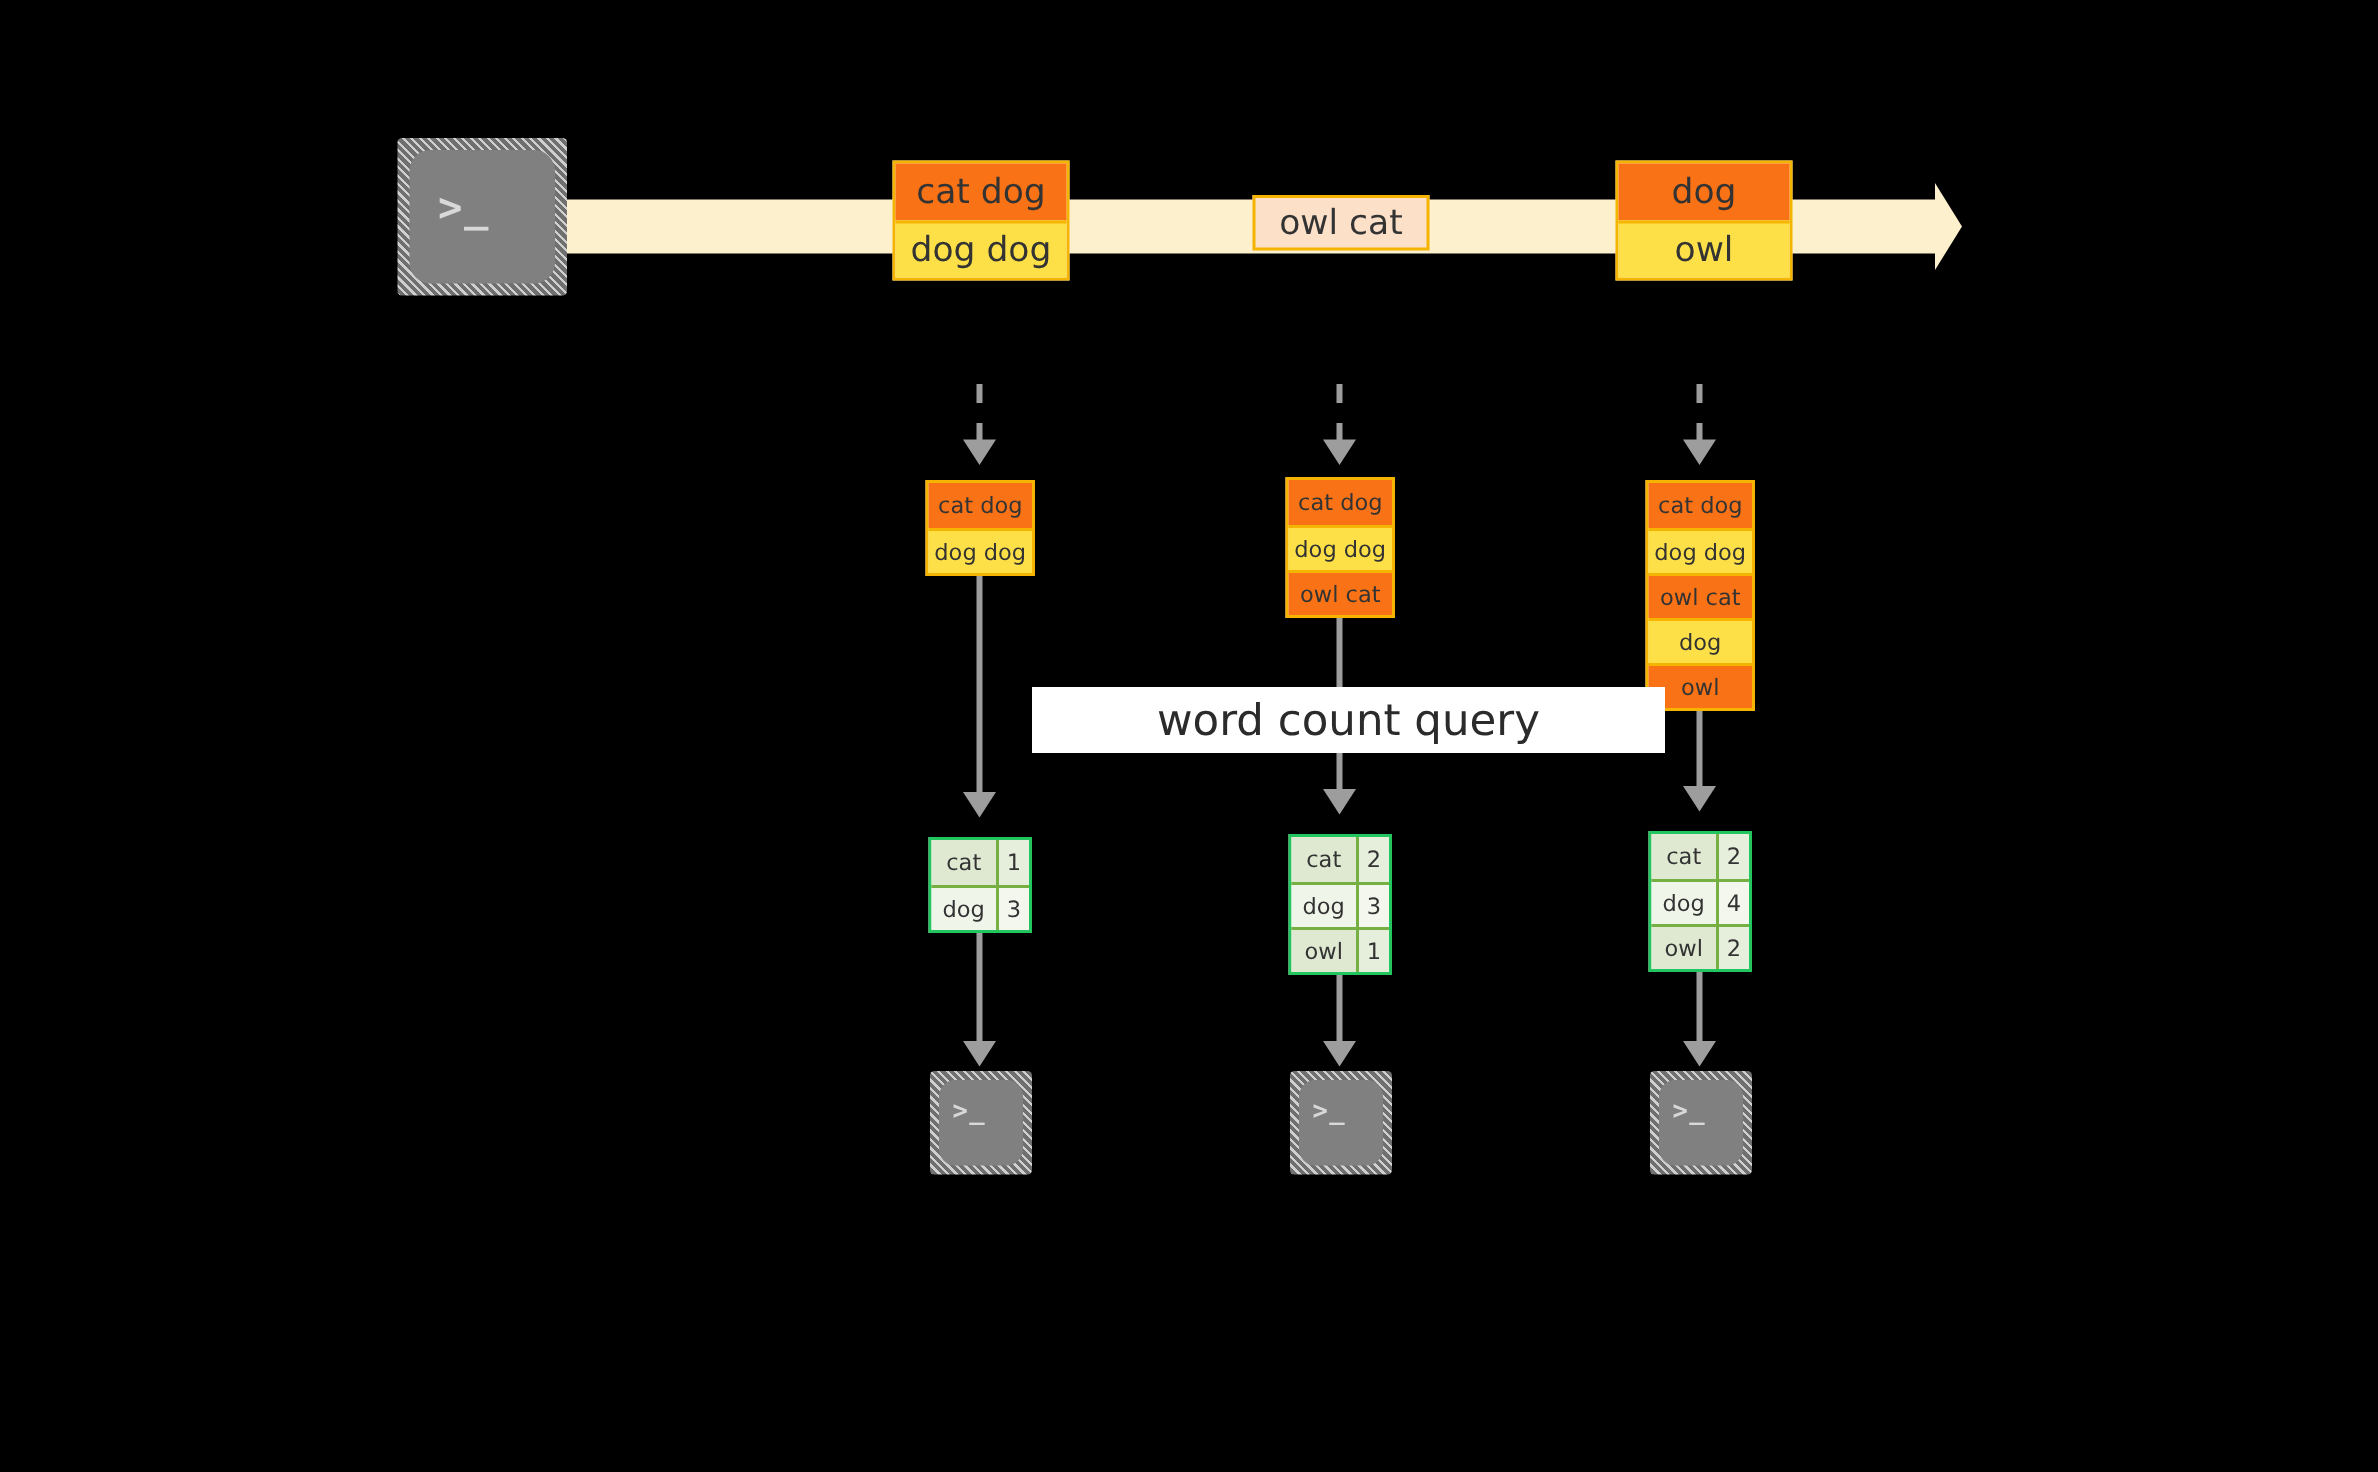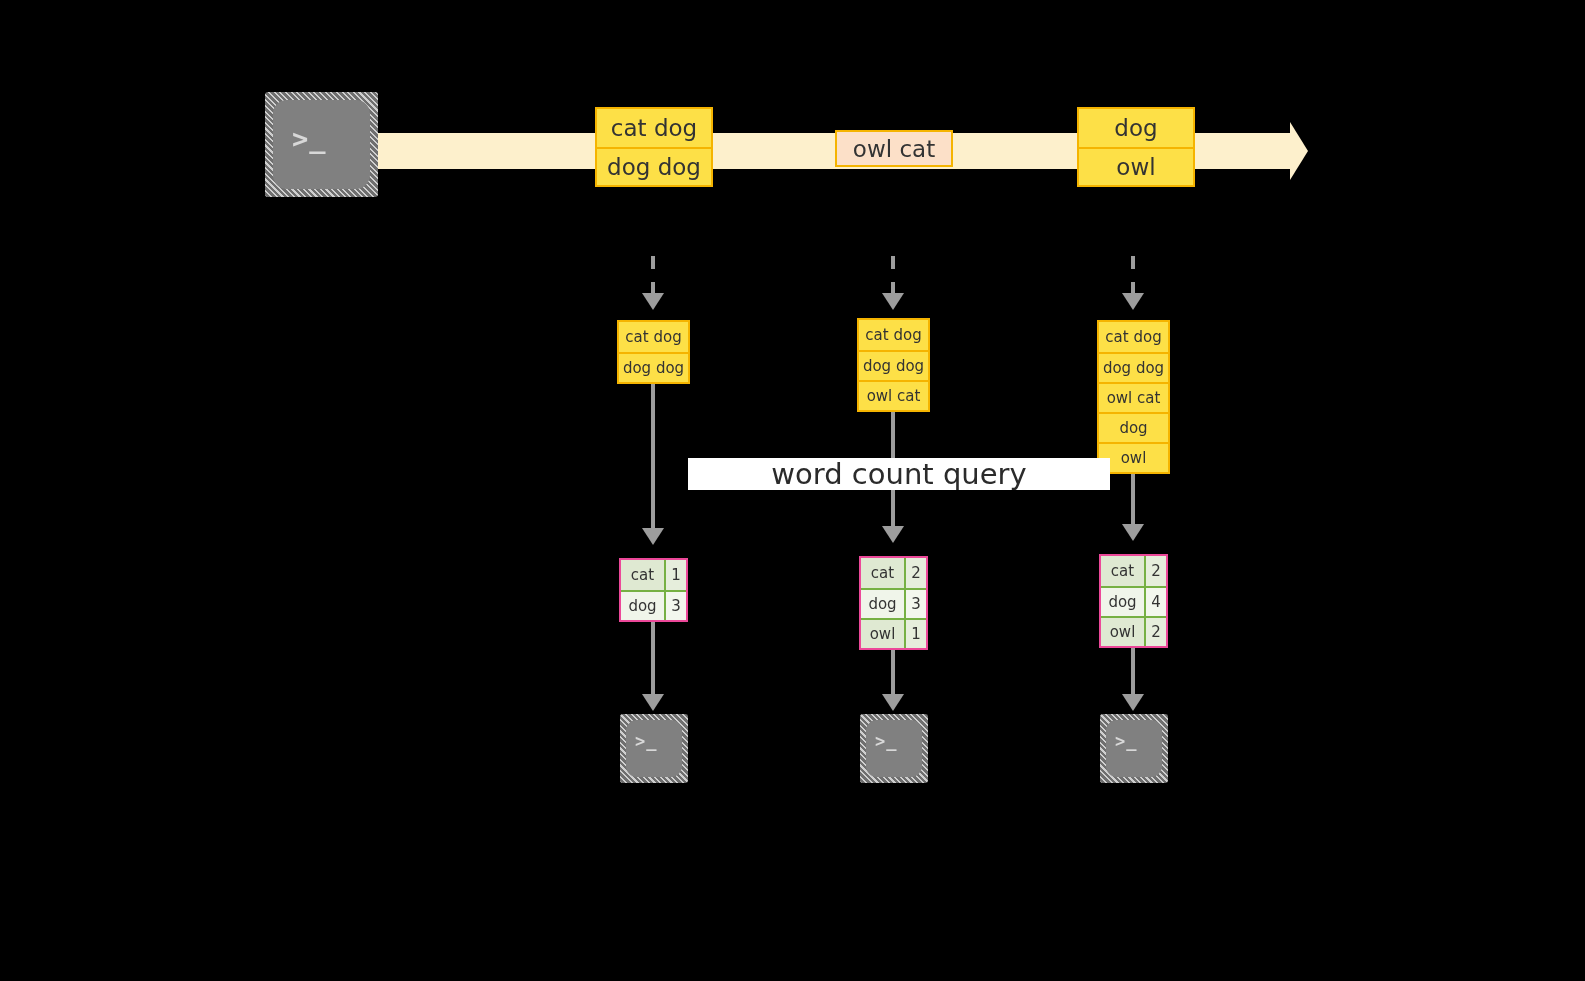--- a/index.html
+++ b/index.html
@@ -66,41 +66,41 @@
     background: #fdf2e6;
   }
   .rec .row {
     box-sizing: border-box;
     display: flex;
     align-items: center;
     justify-content: center;
     color: #333333;
     white-space: nowrap;
   }
-  .rec .row.shade-a { background: #fde047; }
+  .rec .row.shade-a { background: #f97316; }
   .rec .row.shade-b { background: #fde047; }
   .rec .row + .row { border-top: 2px solid #f5b400; }
 
   .rec.big .row { height: 38px; font-size: 23px; }
   .rec.mid .row { height: 30px; font-size: 15px; }
 
   
   .rec.single {
     display: flex;
     align-items: center;
     justify-content: center;
     background: #fce0c8;
     font-size: 23px;
     color: #333333;
   }
 
   
   .tbl {
     position: absolute;
-    border: 2px solid #ec4899;
+    border: 2px solid #22c55e;
     box-sizing: border-box;
     background: #eef4e7;
   }
   .tbl .trow {
     display: flex;
     height: 30px;
     box-sizing: border-box;
   }
   .tbl .trow + .trow { border-top: 2px solid #76b043; }
   .tbl .c-word,
@@ -274,17 +274,17 @@
   </div>
 
   <div class="conn" style="left:1131px; top:648px; height:48px;"></div>
   <div class="arrowhead" style="left:1122px; top:694px;"></div>
 
   <div class="term small" style="left:1100px; top:714px; width:68px; height:69px;">
     <div class="inner"></div>
     <div class="glyph" style="left:15px; top:19px; font-size:17px;">&gt;_</div>
   </div>
 
-  <div class="query-label" style="left:688px; top:458px; width:422px; height:32px;">
+  <div class="query-label" style="left:688px; top:458px; width:422px; height:44px;">
     <span>word count query</span>
   </div>
 
 </div>
 
 </body></html>

